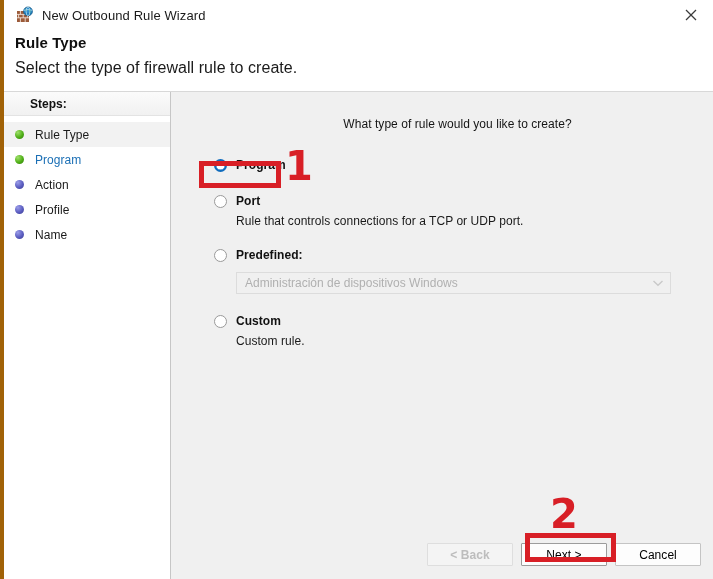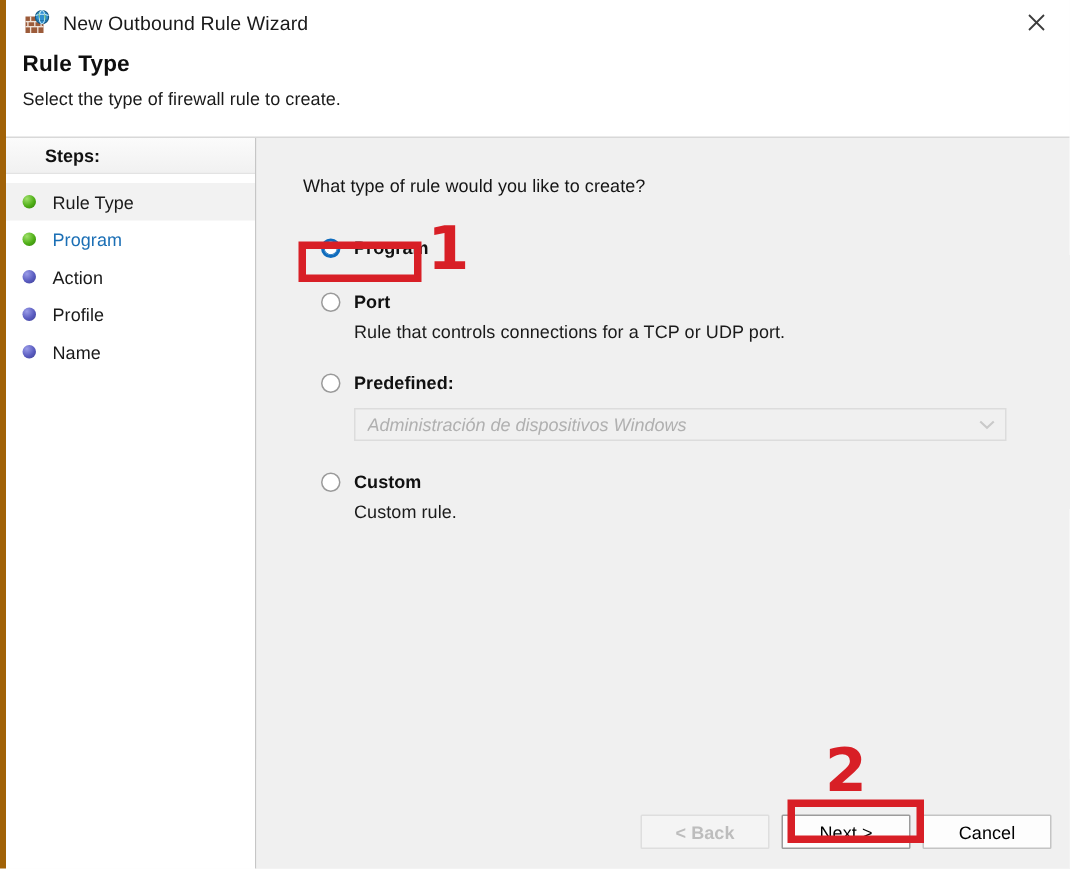--- a/index.html
+++ b/index.html
@@ -71,21 +71,21 @@
     box-sizing: border-box;
   }
   #page-title {
     font-size: 15px;
     font-weight: bold;
     color: #0f0f0f;
     margin: 0 0 8px 0;
     letter-spacing: .1px;
   }
   #page-subtitle {
-    font-size: 12px;
+    font-size: 16px;
     color: #1a1a1a;
     letter-spacing: .05px;
   }
 
   
   #body-split {
     flex: 1 1 auto;
     display: flex;
     min-height: 0;
   }
@@ -160,20 +160,21 @@
   #main-inner {
     flex: 1 1 auto;
     padding: 25px 0 0 31px;
     position: relative;
   }
   #question {
     font-size: 12px;
     color: #151515;
     margin-bottom: 25px;
     letter-spacing: .05px;
+    text-align: center;
   }
 
   .option-block { position: relative; }
   .option-head {
     display: flex;
     align-items: center;
     height: 18px;
     padding-left: 12px;
   }
   .radio {
@@ -212,21 +213,20 @@
     width: 435px;
     height: 22px;
     background: #f0f0f0;
     border: 1px solid #dcdcdc;
     box-sizing: border-box;
     display: flex;
     align-items: center;
     padding: 0 6px 0 8px;
     color: #b0b0b0;
     font-size: 12px;
-    font-style: italic;
   }
   #predefined-combo .combo-value {
     flex: 1 1 auto;
     white-space: nowrap;
     overflow: hidden;
     text-overflow: ellipsis;
   }
   #predefined-combo .chevron { flex: 0 0 12px; display: block; }
 
   

